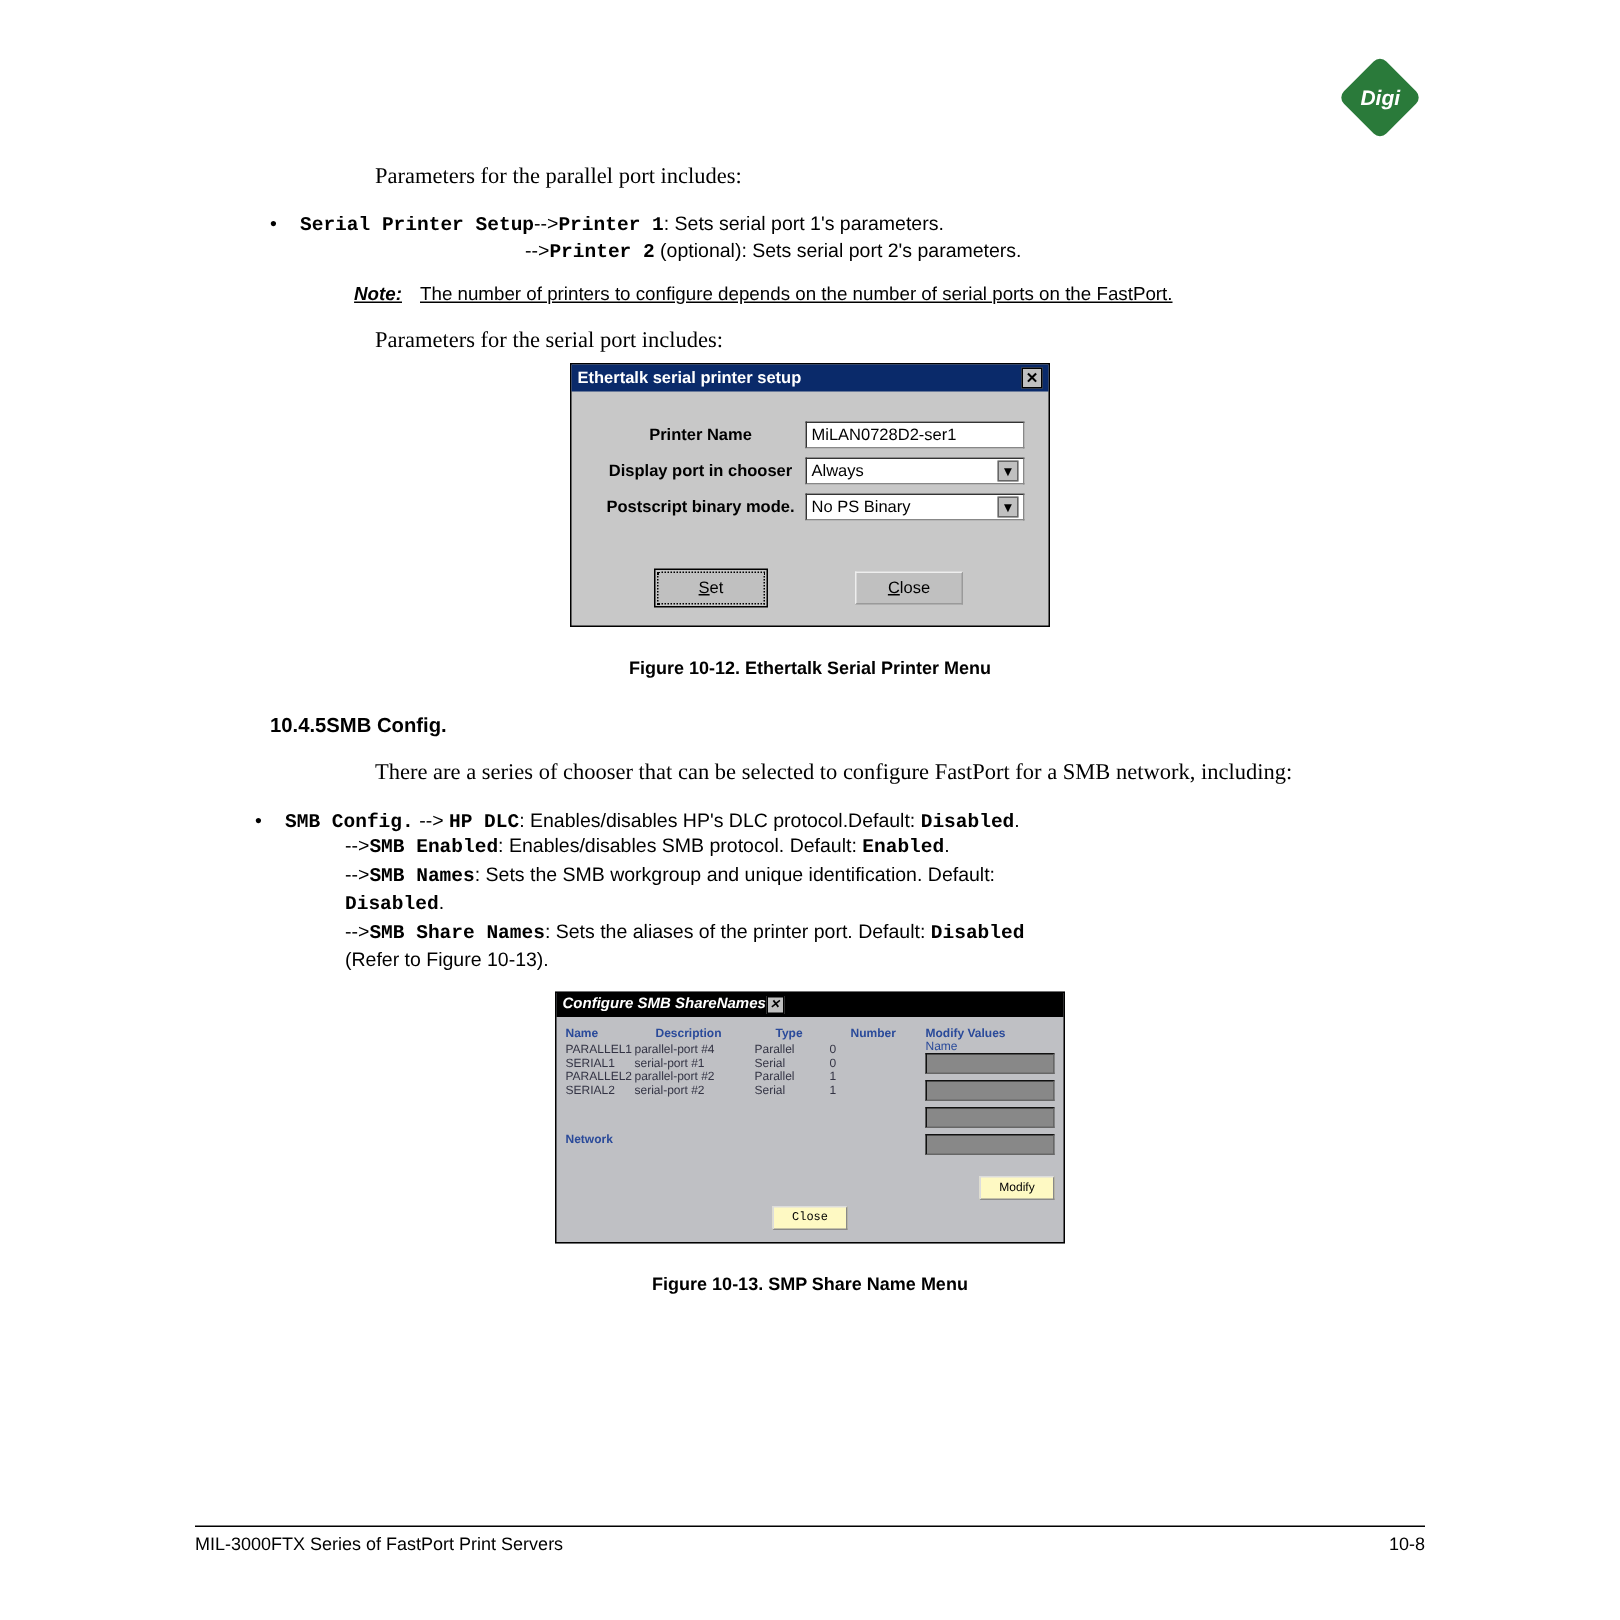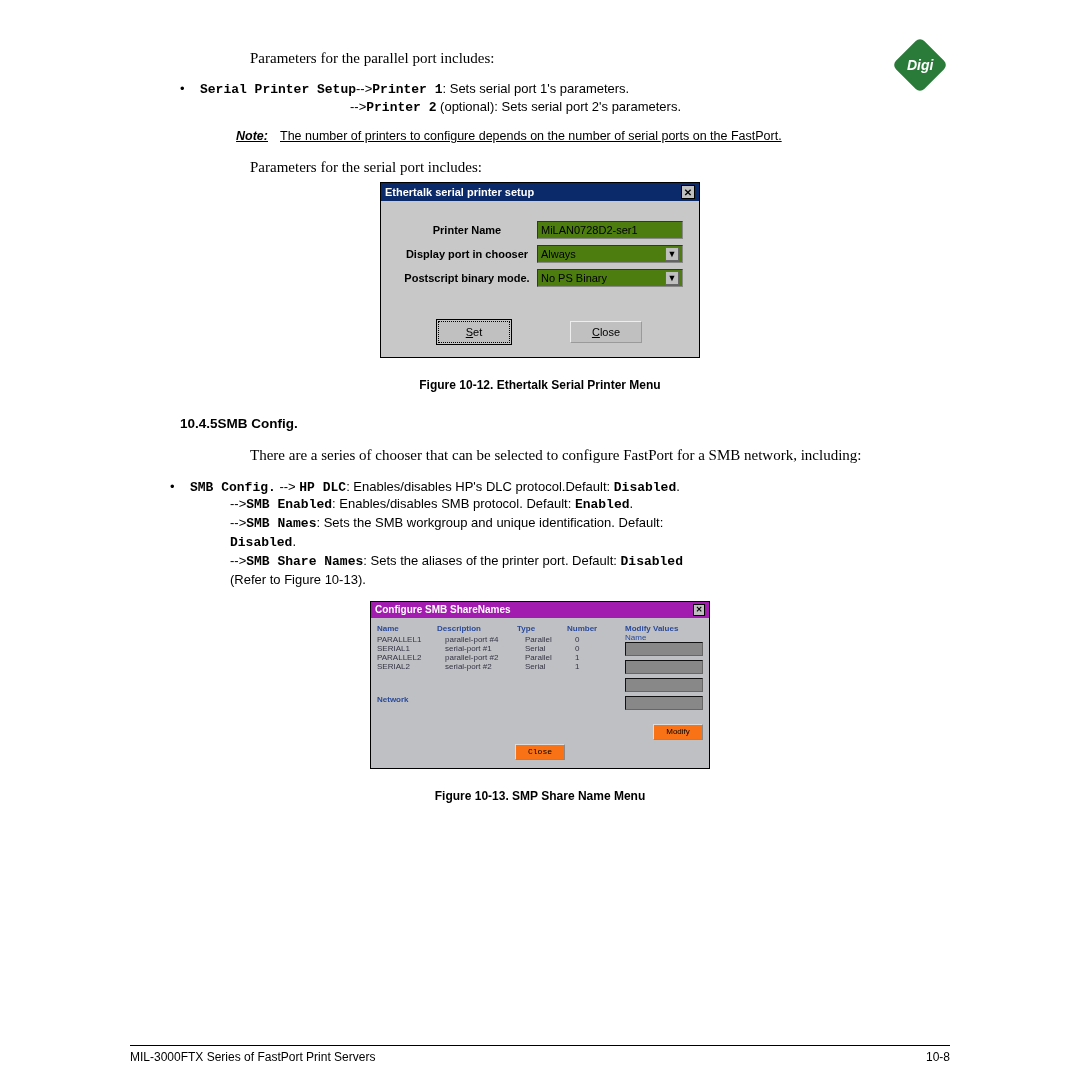--- a/index.html
+++ b/index.html
@@ -28,21 +28,21 @@
   .logo span {
     transform: rotate(-45deg);
     color: #fff;
     font-weight: bold;
     font-style: italic;
     font-size: 14px;
   }
   .serif { font-family: Georgia, 'Times New Roman', serif; }
   .indent1 { margin-left: 120px; }
   .indent2 { margin-left: 50px; }
-  .para1 { font-size: 15px; }
+  .para1 { font-size: 15px; margin-top: 60px; }
   .bullet-row { display: flex; margin-top: 14px; font-size: 13px; }
   .bullet-dot { width: 20px; }
   .mono { font-family: 'Courier New', monospace; font-weight: bold; margin-top: 16px; }
   .sub-line { margin-left: 120px; font-size: 13px; margin-top: 2px; }
   .note-row { display: flex; margin-top: 14px; font-size: 12.5px; text-decoration: underline; }
   .note-label { width: 100px; text-align: right; padding-right: 12px; font-style: italic; font-weight: bold; }
   .note-body { flex: 1; }
   .para2 { font-size: 15px; margin-top: 16px; }
   .dialog {
     margin: 6px auto 0 auto;
@@ -66,21 +66,21 @@
     width: 14px; height: 14px;
     font-size: 10px;
     display: flex; align-items: center; justify-content: center;
     border: 1px solid #000;
   }
   .dialog-body { padding: 20px 16px 14px 16px; font-size: 11px; text-align: center; }
   .form-row { display: flex; align-items: center; margin-bottom: 6px; }
   .form-label { width: 140px; font-weight: bold; }
   .form-input {
     flex: 1;
-    background: #4d7c0f;
+    background: #ffffff;
     border: 1px inset #888;
     padding: 1px 3px;
     font-size: 11px;
     height: 18px;
     display: flex; align-items: center; justify-content: space-between;
   }
   .dropdown-arrow {
     width: 14px; height: 14px;
     background: #c0c0c0;
     border: 1px solid #666;
@@ -102,45 +102,45 @@
   .smb-list { margin-top: 14px; font-size: 13px; }
   .smb-line { margin-left: 100px; margin-top: 1px; line-height: 1.3; }
   .screenshot2 {
     display: block;
     margin: 12px auto 0 auto;
     width: 340px;
     border: 1px solid #000;
     background: #bfc0c4;
   }
   .sc2-title {
-    background: #a21caf;
+    background: #000000;
     color: #fff;
     font-size: 10px;
     font-weight: bold;
     padding: 2px 4px;
-    display: flex; justify-content: space-between;
+    display: flex;  font-style: italic;
   }
   .sc2-body { padding: 6px; font-size: 8px; color: #dde; }
   .sc2-headers { display: flex; font-weight: bold; color: #2a4a9a; margin-bottom: 2px; }
   .sc2-headers div:nth-child(1){width:60px}
   .sc2-headers div:nth-child(2){width:80px}
   .sc2-headers div:nth-child(3){width:50px}
   .sc2-headers div:nth-child(4){width:50px}
   .sc2-headers div:nth-child(5){flex:1}
   .sc2-row { display: flex; color: #334; }
-  .sc2-row div:nth-child(1){width:68px}
+  .sc2-row div:nth-child(1){width:46px}
   .sc2-row div:nth-child(2){width:80px}
   .sc2-row div:nth-child(3){width:50px}
   .sc2-row div:nth-child(4){width:50px}
   .sc2-field { background:#888; border:1px inset #666; height:14px; margin-bottom:4px; }
-  .sc2-btn { width:50px; height:16px; background:#f97316; border:1px outset #ddd; font-size:8px; display:flex;align-items:center;justify-content:center; color:#000; margin:2px auto; }
+  .sc2-btn { width:50px; height:16px; background:#fef9c3; border:1px outset #ddd; font-size:8px; display:flex;align-items:center;justify-content:center; color:#000; margin:2px auto; }
   .sc2-foot { clear:both; color:#cde; font-size:8px; padding:4px 2px 0 2px; }
   .footer {
     position: absolute;
-    bottom: 16px;
+    bottom: 44px;
     left: 130px;
     right: 130px;
     border-top: 1px solid #000;
     padding-top: 4px;
     display: flex;
     justify-content: space-between;
     font-size: 12px;
   }
 </style>
 </head>

